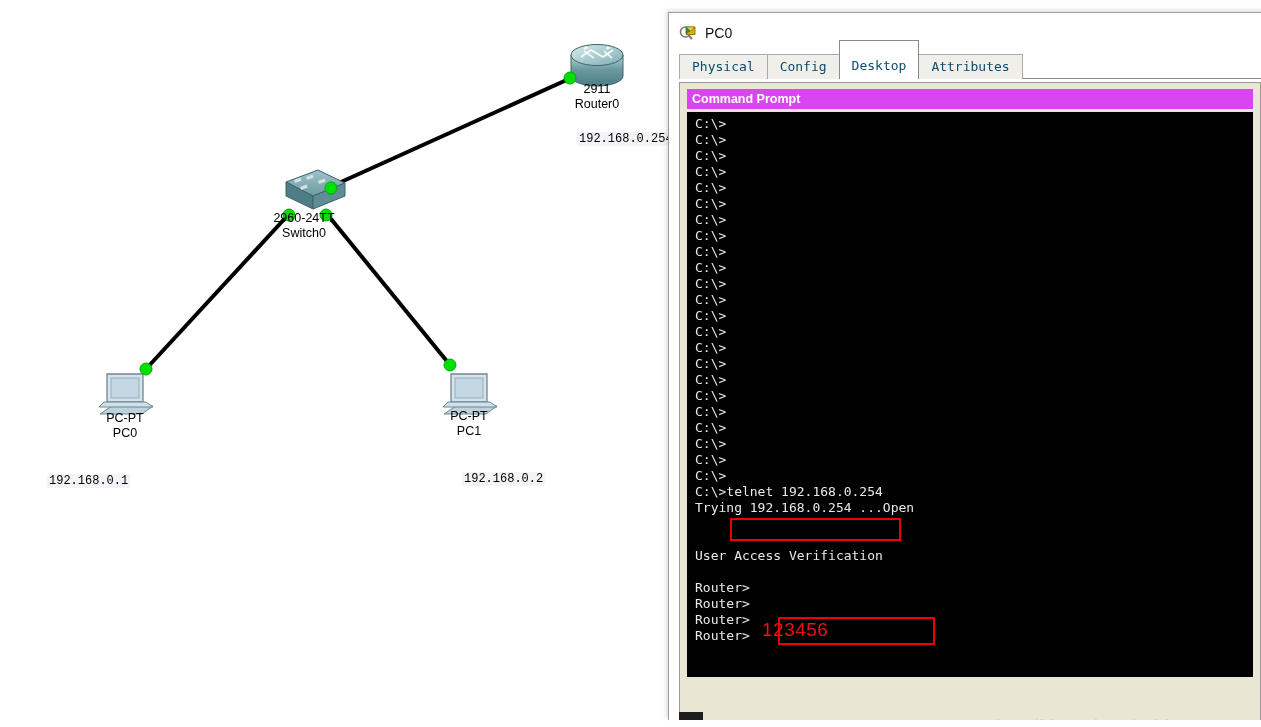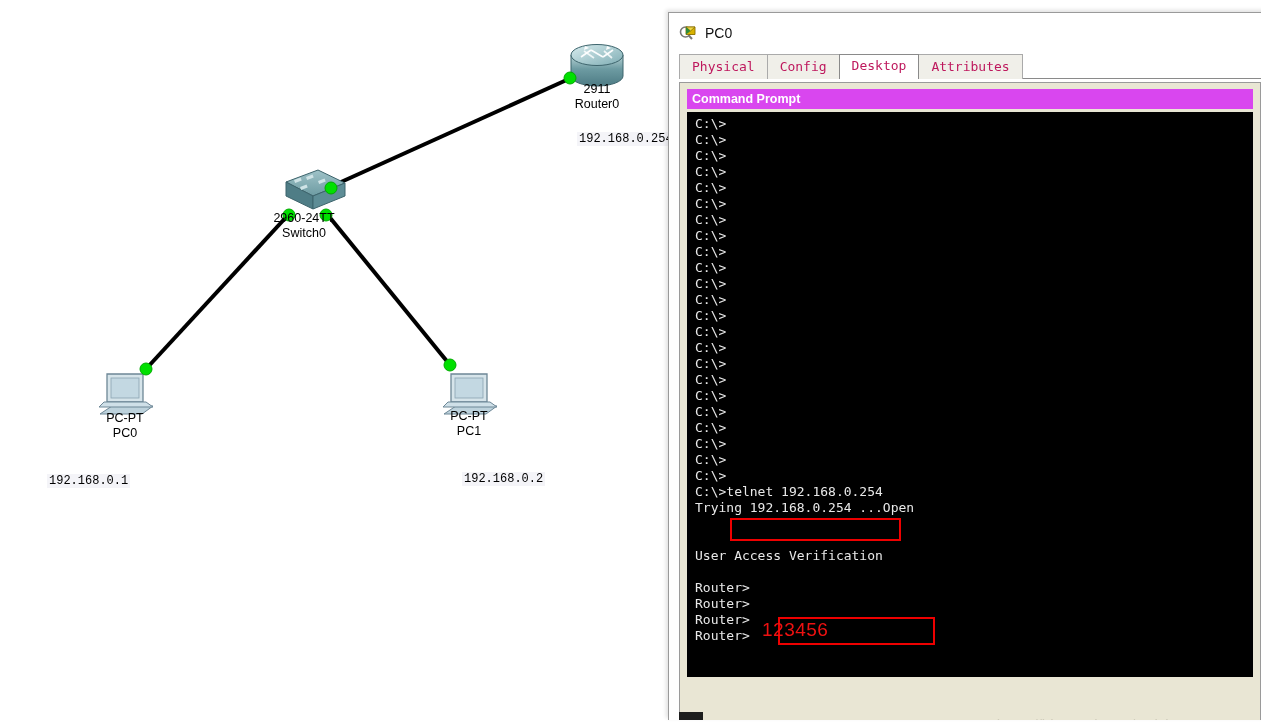--- a/index.html
+++ b/index.html
@@ -48,33 +48,33 @@
   }
   .app-icon{width:19px;height:19px;position:relative;flex:none;}
 
   #tabstrip{
     position:relative;height:25px;margin:0 8px 0 10px;
     border-bottom:1px solid #8a8a8a;
     display:flex;align-items:flex-end;
   }
   .tab{
     font-family:"DejaVu Sans Mono","Liberation Mono",monospace;
-    font-size:13px;color:#be185d;
+    font-size:13px;color:#0c4a6e;
     padding:3px 12px 4px 12px;
     border:1px solid #aaa;border-bottom:none;
     background:#f0efe9;
     margin-right:-1px;
     position:relative;top:1px;
     line-height:17px;
   }
   .tab.active{
     background:#ffffff;
     border-color:#8a8a8a;
     z-index:3;
-    padding-top:2px;padding-bottom:5px;
+    padding-top:16px;padding-bottom:5px;
   }
   #tab-filler{flex:1;border-bottom:0px;}
 
   #panel-body{
     margin:3px 8px 0 10px;
     border:1px solid #9a9a9a;
     background:#e9e6d4;
     height:654px;
     padding:6px 7px 0 7px;
     box-sizing:border-box;

